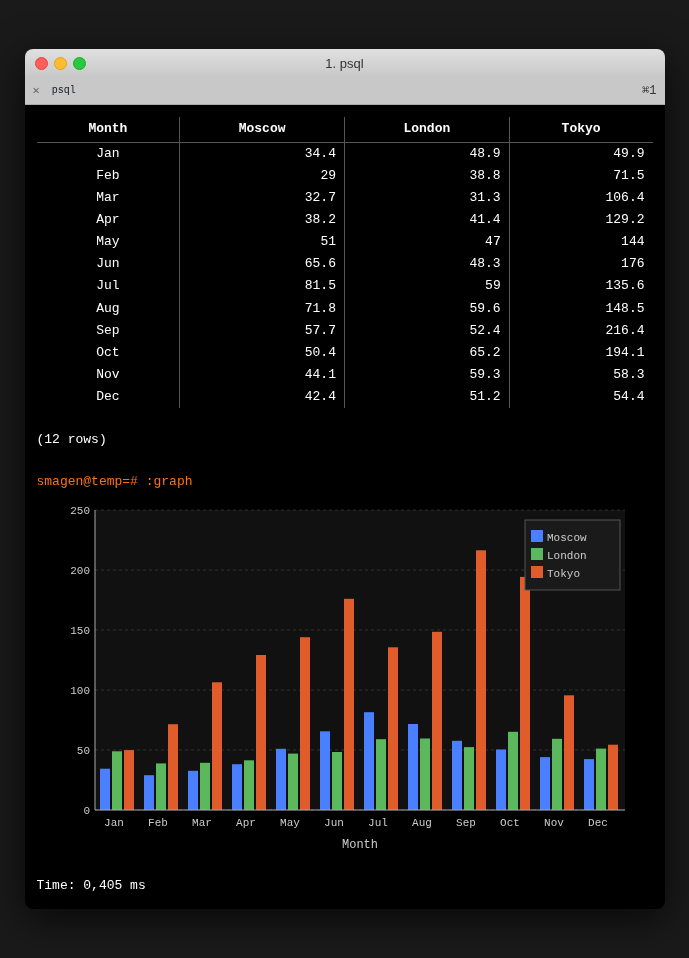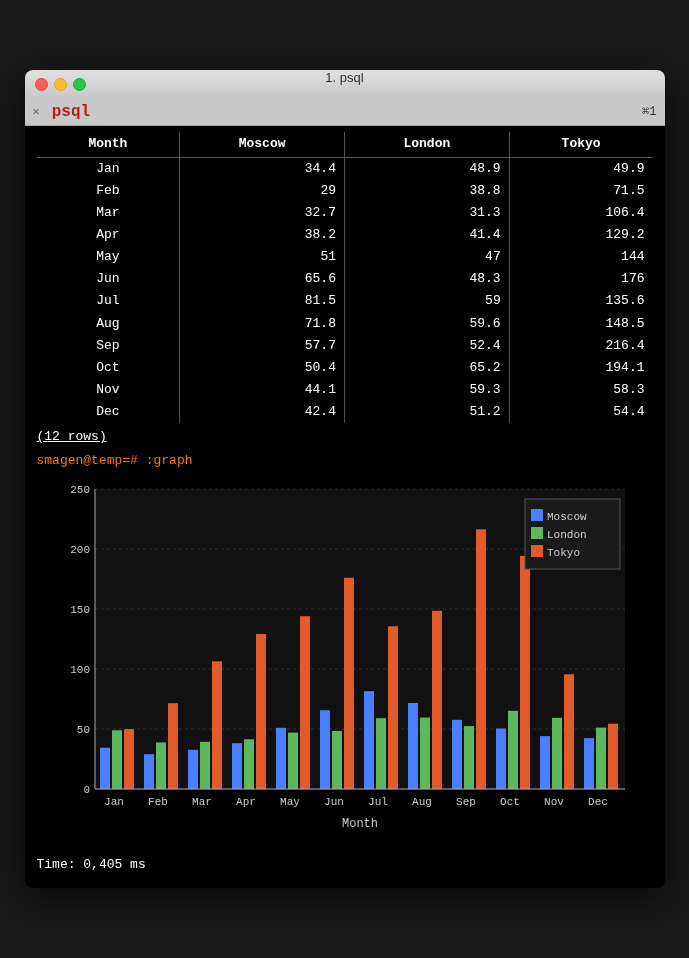--- a/index.html
+++ b/index.html
@@ -16,20 +16,21 @@
       width: 640px;
       background: #000;
       border-radius: 8px;
       overflow: hidden;
       box-shadow: 0 10px 40px rgba(0,0,0,0.7);
     }
     .title-bar {
       background: linear-gradient(#e0e0e0, #c8c8c8);
       height: 28px;
       display: flex;
+      align-items: center;
       padding: 0 10px;
       position: relative;
     }
     .traffic-lights {
       display: flex;
       gap: 6px;
       align-items: center;
     }
     .btn-close { width: 13px; height: 13px; border-radius: 50%; background: #ff5f57; border: 1px solid #e0443e; }
     .btn-min   { width: 13px; height: 13px; border-radius: 50%; background: #ffbd2e; border: 1px solid #dea123; }
@@ -46,34 +47,33 @@
       background: #c8c8c8;
       height: 28px;
       display: flex;
       align-items: center;
       padding: 0 8px;
       gap: 4px;
       border-bottom: 1px solid #aaa;
     }
     .tab-close { color: #666; font-size: 12px; cursor: pointer; }
     .tab-label {
-      font-size: 16px;
-      color: #b91c1c;
+      font-size: 10px;
+      color: #0f172a;
       font-family: 'Courier New', monospace;
       padding: 2px 8px;
-      font-weight: bold;
     }
     .tab-shortcut {
       font-size: 12px;
       color: #333;
       font-family: 'Courier New', monospace;
       margin-left: auto;
     }
     .content {
-      padding: 6px 12px 12px 12px;
+      padding: 12px 12px 12px 12px;
       color: #fff;
       font-size: 13px;
       line-height: 1.55;
     }
     table {
       border-collapse: collapse;
       width: 100%;
       font-size: 13px;
       color: #fff;
     }
@@ -89,21 +89,21 @@
     }
     table td:first-child {
       text-align: center;
     }
     table td, table th {
       border-right: 1px solid #555;
     }
     table td:last-child, table th:last-child {
       border-right: none;
     }
-    .rows-info { color: #fff; font-size: 13px; margin: 4px 0; text-decoration: underline; }
+    .rows-info { color: #fff; font-size: 13px; margin: 22px 0; }
     .timing { color: #fff; font-size: 13px; }
     .prompt { color: #f97316; font-size: 13px; margin-bottom: 4px; }
     .chart-area {
       background: #000;
       padding: 4px 0 0 0;
     }
     .chart-container {
       position: relative;
       width: 600px;
       height: 360px;

